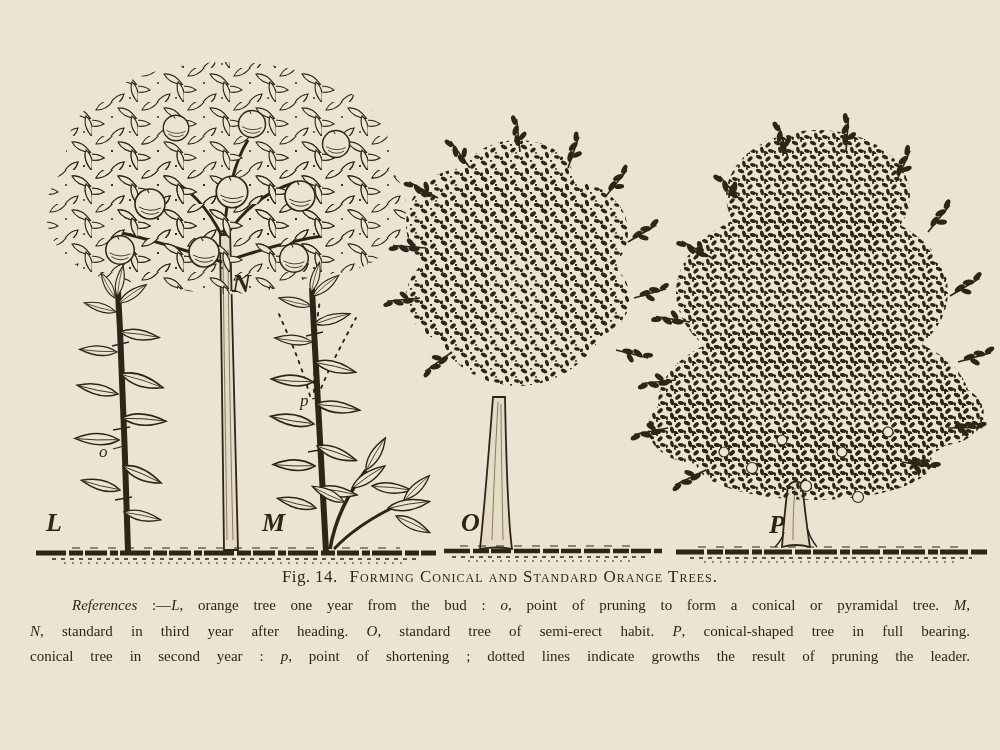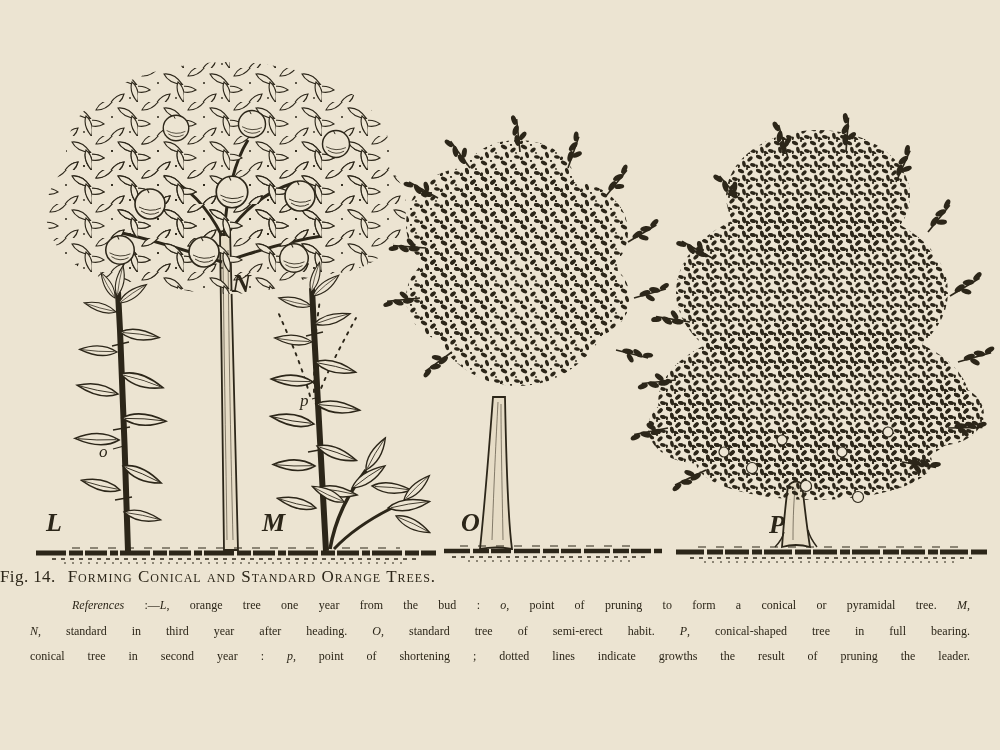--- a/index.html
+++ b/index.html
@@ -14,27 +14,27 @@
   .engraving{position:absolute;top:0;left:0;}
   .tree-label{
     font-family:"Liberation Serif","DejaVu Serif",serif;
     font-style:italic;font-weight:600;
     fill:#2c2619;
   }
   .tree-label.big{font-size:26px;}
   .tree-label.small{font-size:17px;font-weight:500;}
   .caption{
     position:absolute;top:567px;left:0;width:1000px;
-    font-size:17px;letter-spacing:.4px;
+    text-align:center;font-size:17px;letter-spacing:.4px;
     white-space:nowrap;
   }
   .caption .title{font-variant:small-caps;margin-left:12px;letter-spacing:1px;}
   .references{
     position:absolute;top:593px;left:30px;width:940px;
-    font-size:12px;line-height:25.5px;
+    font-size:15px;line-height:25.5px;
   }
   .ref-line{
     text-align:justify;
     text-align-last:justify;
   }
   .ref-line.first{text-indent:42px;}
   i{font-style:italic;}
 </style>
 </head>
 <body>

